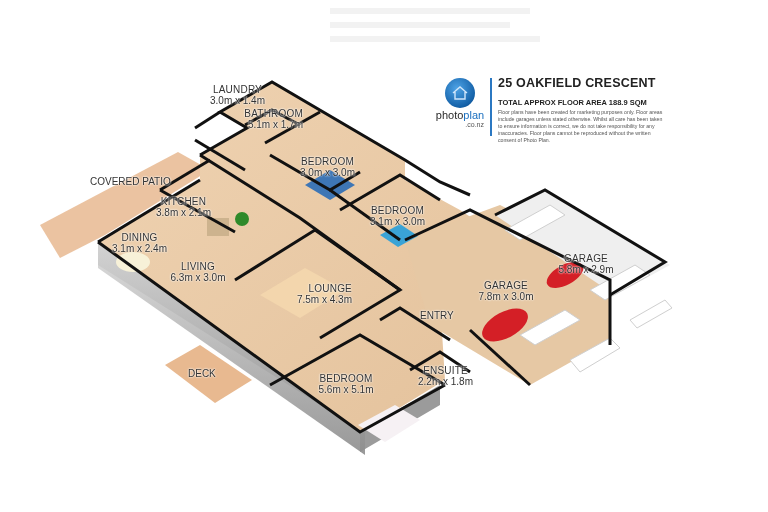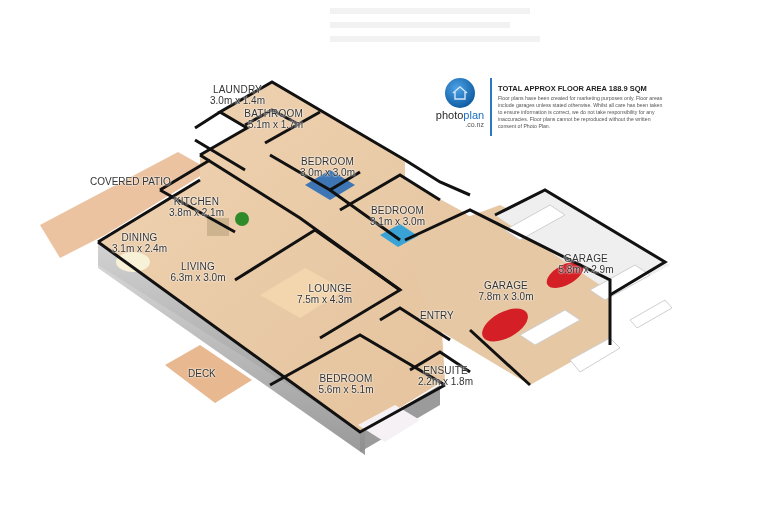--- a/index.html
+++ b/index.html
@@ -113,21 +113,21 @@
   <span class="d">5.1m x 1.7m</span>
 </div>
 <div class="lbl" style="left:290px;top:156px;width:75px;">
   <span class="n">BEDROOM</span>
   <span class="d">3.0m x 3.0m</span>
 </div>
 <div class="lbl" style="left:360px;top:205px;width:75px;">
   <span class="n">BEDROOM</span>
   <span class="d">3.1m x 3.0m</span>
 </div>
-<div class="lbl" style="left:159px;top:196px;width:75px;">
+<div class="lbl" style="left:146px;top:196px;width:75px;">
   <span class="n">KITCHEN</span>
   <span class="d">3.8m x 2.1m</span>
 </div>
 <div class="lbl" style="left:102px;top:232px;width:75px;">
   <span class="n">DINING</span>
   <span class="d">3.1m x 2.4m</span>
 </div>
 <div class="lbl" style="left:158px;top:261px;width:80px;">
   <span class="n">LIVING</span>
   <span class="d">6.3m x 3.0m</span>
@@ -161,15 +161,16 @@
   <div id="logo">
     <svg width="18" height="16" viewBox="0 0 18 16">
         <path d="M2 8 L9 2 L16 8 M4 7 V14 H14 V7" stroke="#cfe6fb" stroke-width="1.4" fill="none"></path>
       </svg>
   </div>
   <div id="brand-name"><span>photo</span><b>plan</b></div>
   <div id="brand-sub">.co.nz</div>
 </div>
 <div id="divider"></div>
 <div id="title-block">
+  <div id="addr">25 OAKFIELD CRESCENT</div>
   <div id="area">TOTAL APPROX FLOOR AREA 188.9 SQM</div>
   <div id="disc">Floor plans have been created for marketing purposes only. Floor areas include garages unless stated otherwise. Whilst all care has been taken to ensure information is correct, we do not take responsibility for any inaccuracies. Floor plans cannot be reproduced without the written consent of Photo Plan.</div>
 </div>
 
 </body></html>

